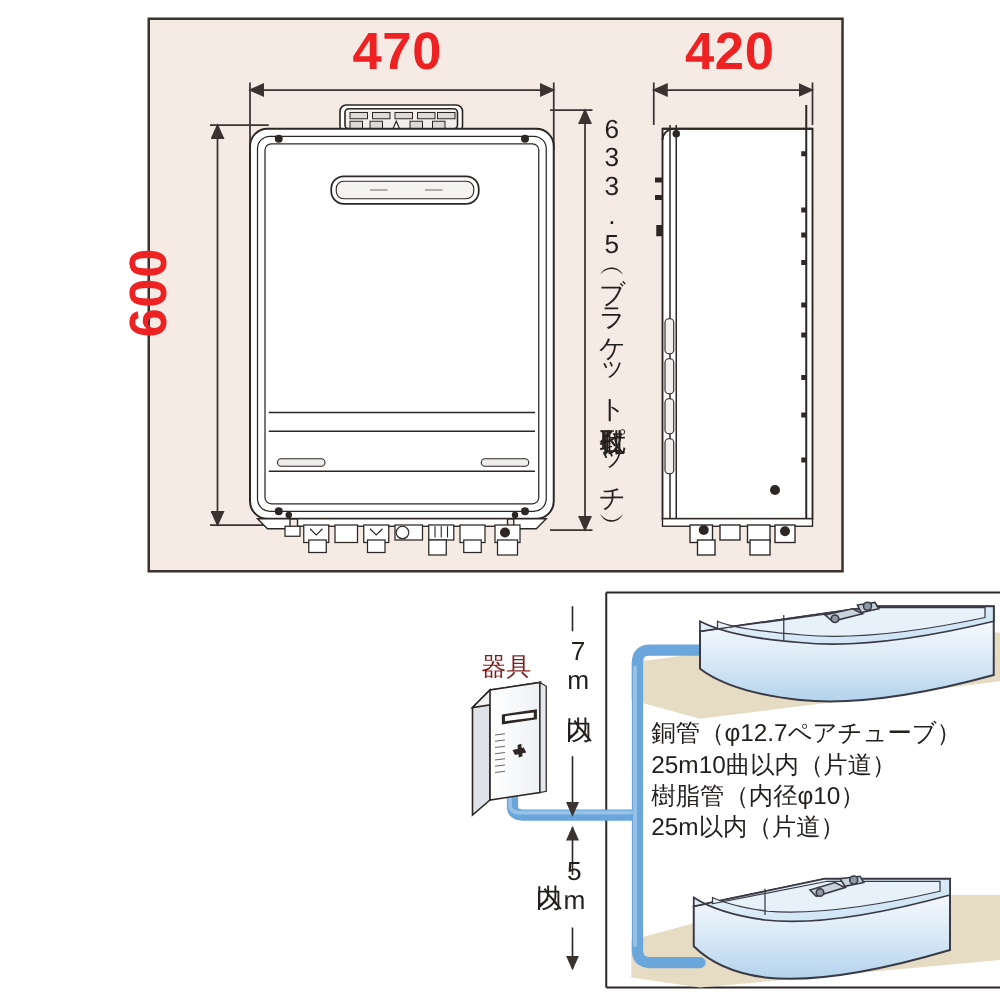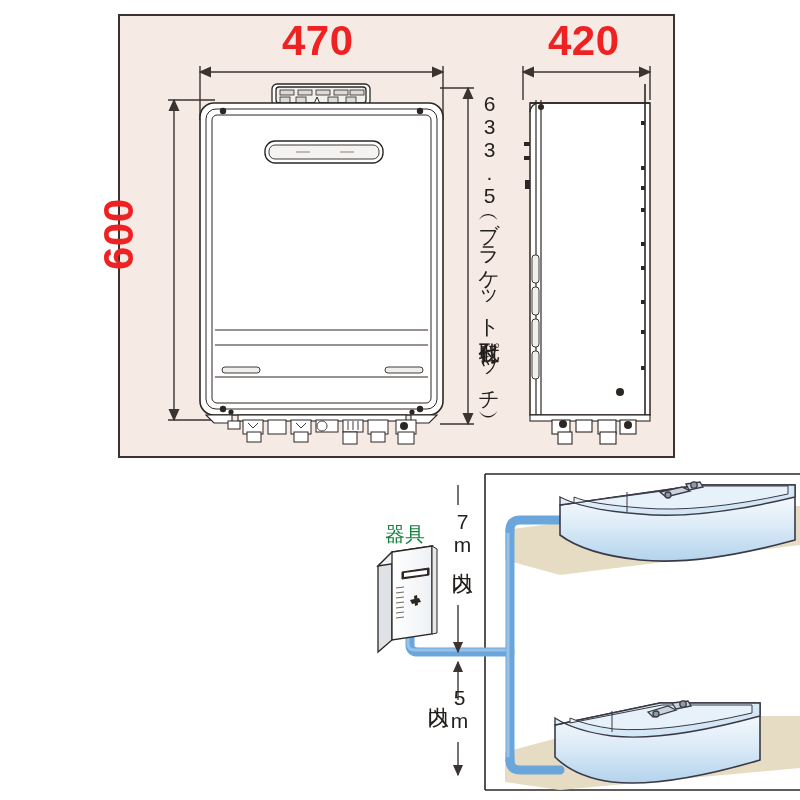--- a/index.html
+++ b/index.html
@@ -73,21 +73,21 @@
     writing-mode: vertical-rl;
     text-orientation: upright;
     letter-spacing: 0px;
     line-height: 34px;
     white-space: nowrap;
   }
 
   
   .jp-label {
     position: absolute;
-    color: #15803d;
+    color: #7f1d1d;
     white-space: nowrap;
     line-height: 1;
   }
   #kigu-label {
     left: 385px;
     top: 524px;
     font-size: 20px;
   }
   #pipe-spec {
     position: absolute;
@@ -432,14 +432,20 @@
   <div id="dim-6335">633.5（ブラケット取付孔ピッチ）</div>
 
   <div class="jp-label" id="kigu-label">器具</div>
 
   <div class="vlabel" id="len-7m">7m以内</div>
 
   <div class="vlabel" id="len-5m-a">5m</div>
 
   <div class="vlabel" id="len-5m-b">以内</div>
 
+  <div id="pipe-spec">
+    <div>銅管（φ12.7ペアチューブ）</div>
+    <div>25m10曲以内（片道）</div>
+    <div>樹脂管（内径φ10）</div>
+    <div>25m以内（片道）</div>
+  </div>
 
 </div>
 
 </body></html>

